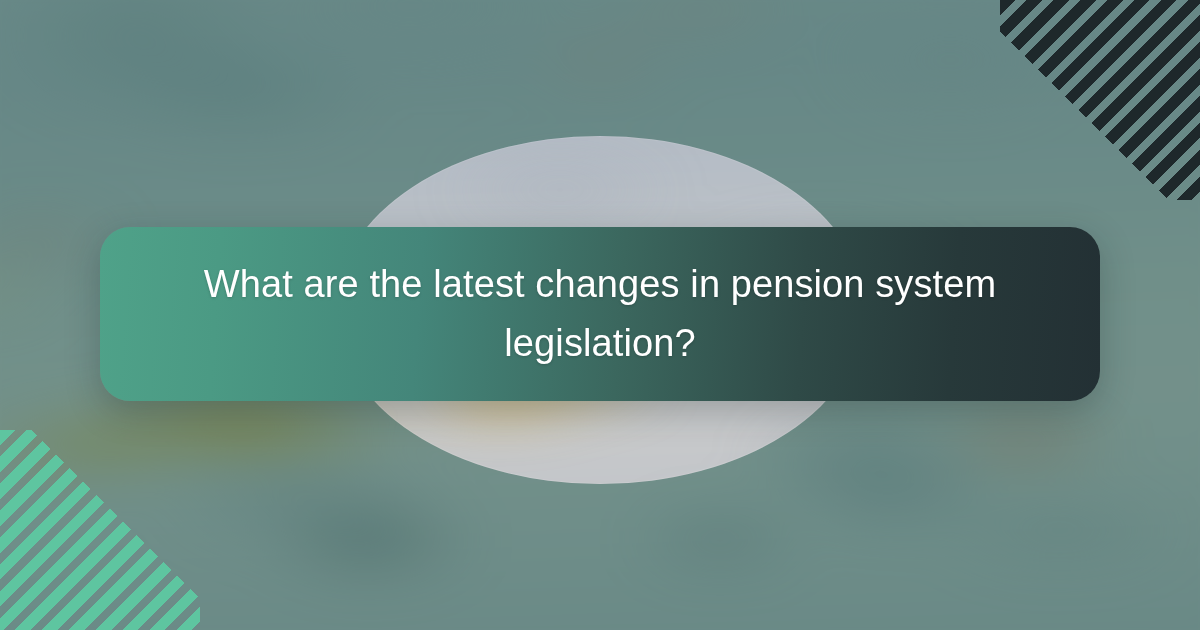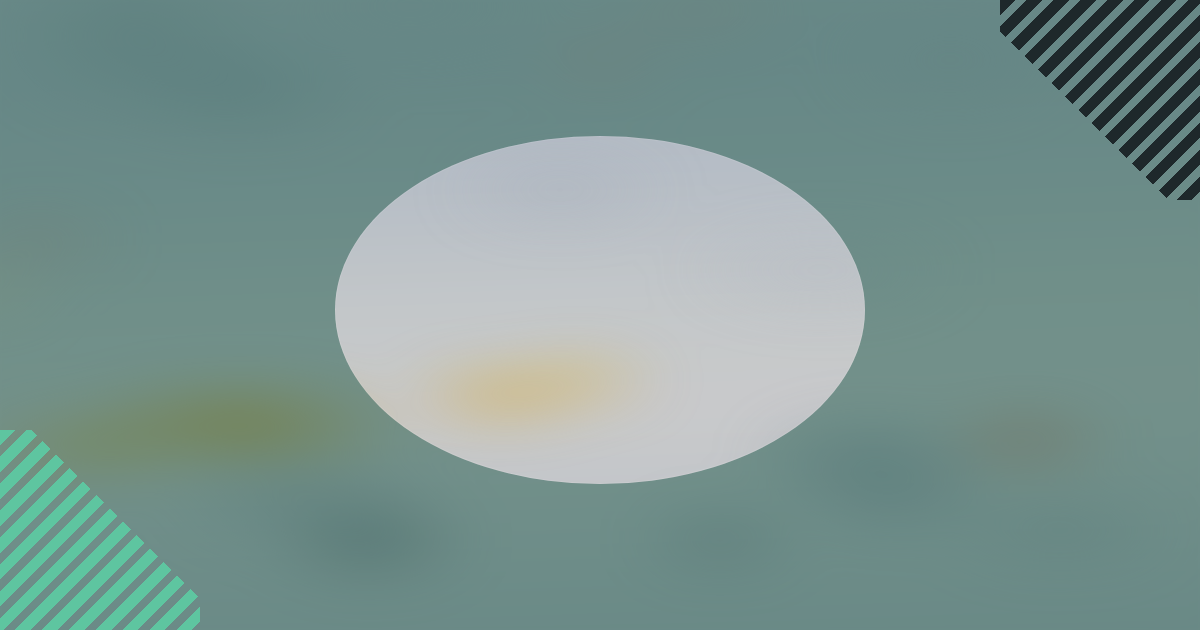--- a/index.html
+++ b/index.html
@@ -355,14 +355,17 @@
             <rect x="140" y="228" width="36" height="11" rx="5.5" fill="#000"></rect>
             <rect x="-30" y="247" width="34" height="11" rx="5.5" fill="#000"></rect>
             <rect x="14" y="247" width="30" height="11" rx="5.5" fill="#000"></rect>
             <rect x="54" y="247" width="40" height="11" rx="5.5" fill="#000"></rect>
             <rect x="104" y="247" width="26" height="11" rx="5.5" fill="#000"></rect>
             <rect x="140" y="247" width="36" height="11" rx="5.5" fill="#000"></rect>
           </g>
         </svg></div>
   </div>
 
+  <div class="card">
+    <h1 class="headline">What are the latest changes in pension system legislation?</h1>
+  </div>
 
 </div>
 
 </body></html>

